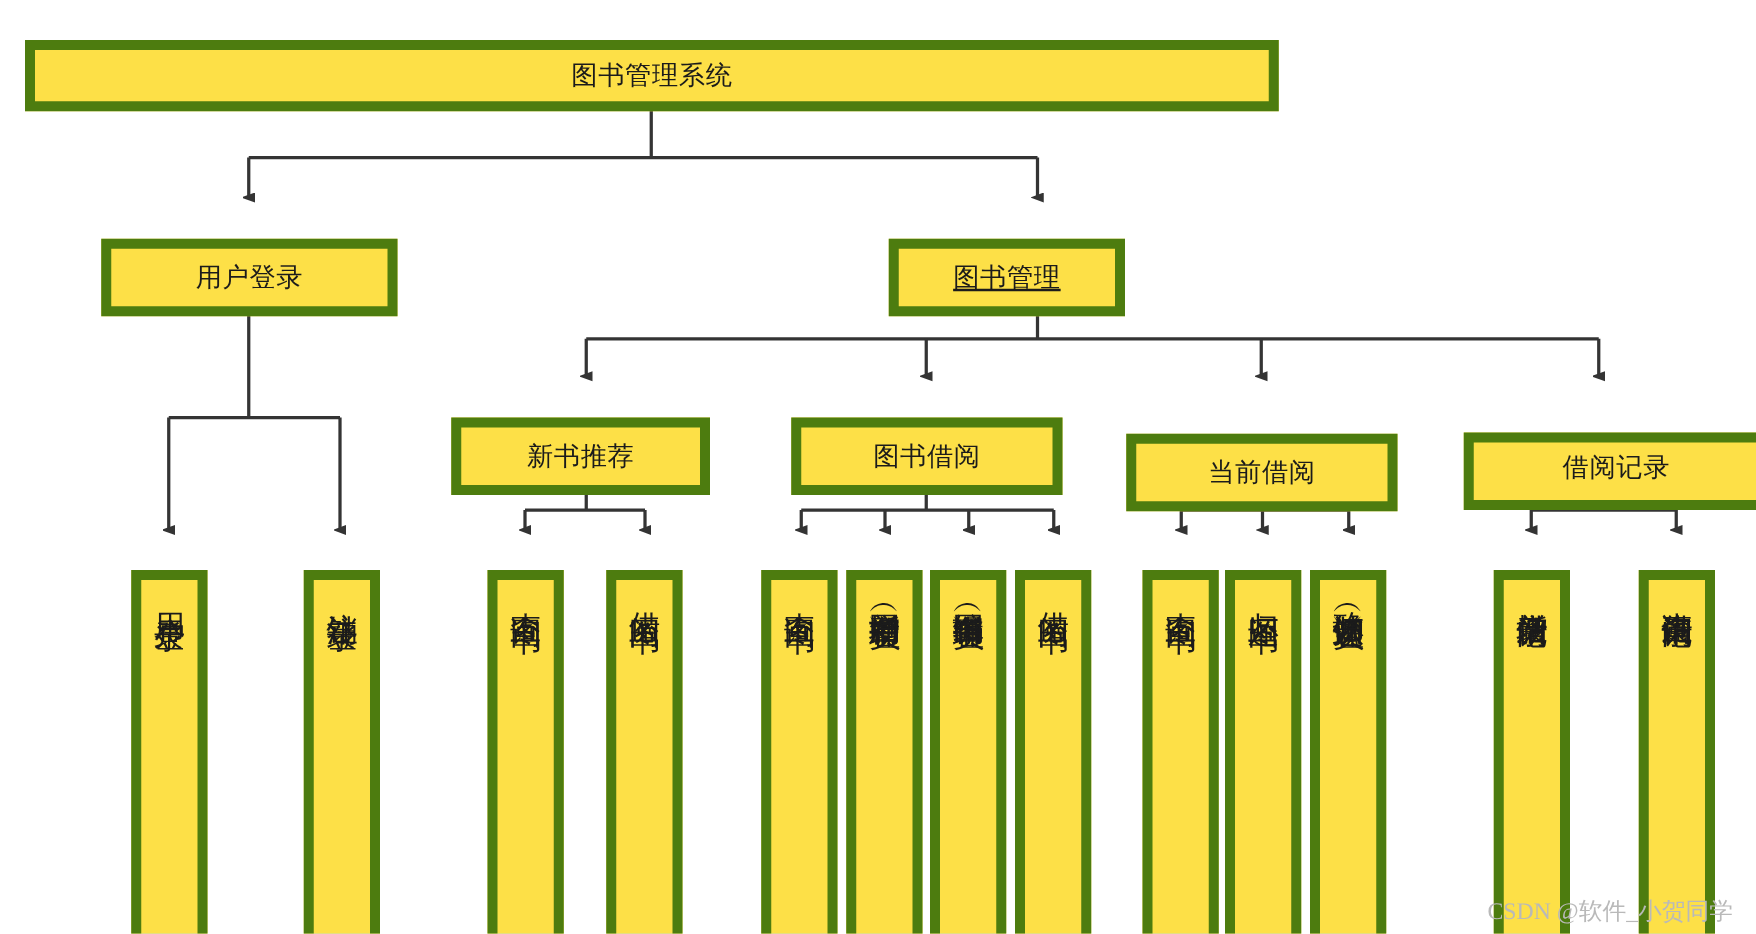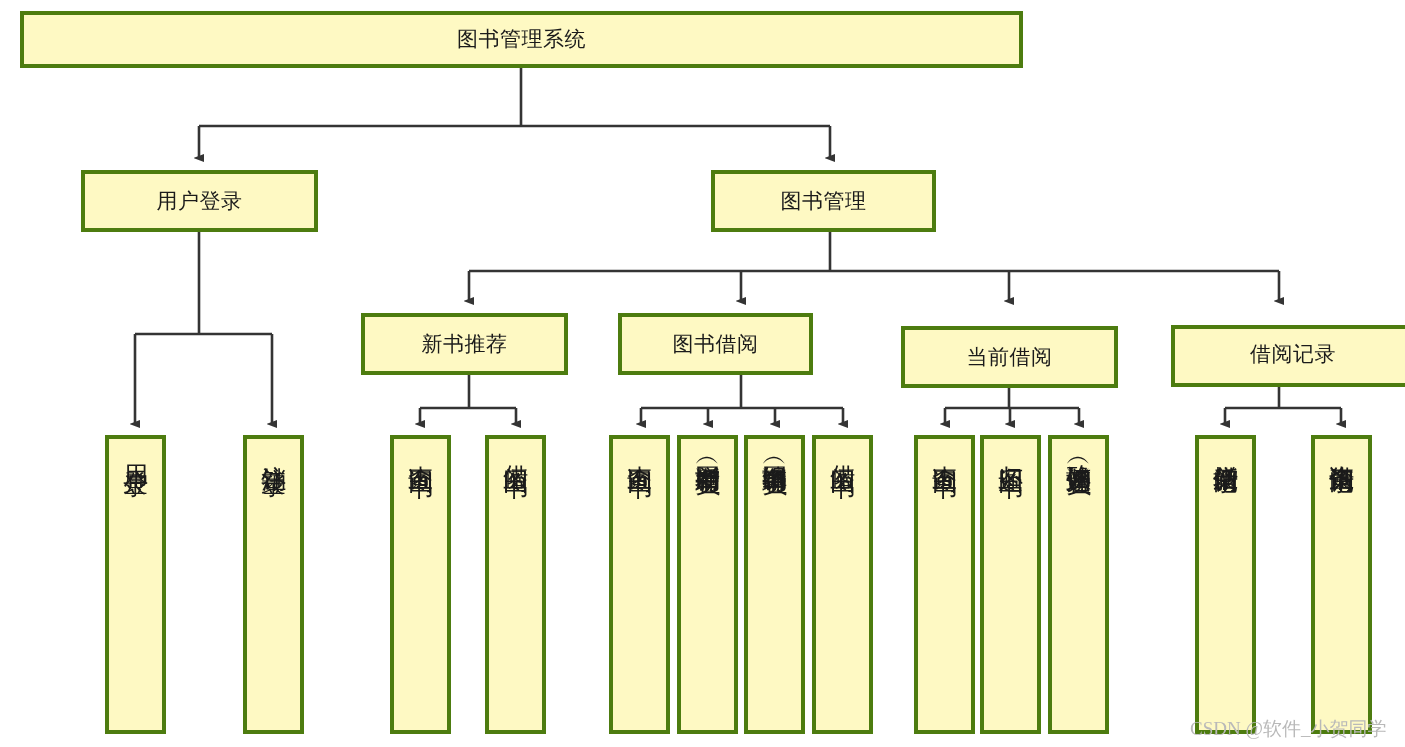--- a/index.html
+++ b/index.html
@@ -22,28 +22,29 @@
     position: absolute;
     left: 0;
     top: 0;
     width: 1405px;
     height: 747px;
     pointer-events: none;
   }
   .node {
     position: absolute;
     box-sizing: border-box;
-    background: #fef9c3;
-    border: 4px solid #4d7c0f;
+    background: #fde047;
+    border: 8px solid #4d7c0f;
     display: flex;
     align-items: center;
     justify-content: center;
     color: #1b1b1b;
     line-height: 1.18;
     z-index: 2;
+    margin-top: 21px;
   }
   .node .lbl {
     display: block;
     text-align: center;
     white-space: nowrap;
   }
   
   .node.h .lbl {
     font-size: 21px;
     letter-spacing: 0.5px;
@@ -136,28 +137,28 @@
     </g>
   </svg>
 
   <div class="node root h" style="left:20px; top:11px; width:1003px; height:57px;">
     <span class="lbl">图书管理系统</span>
   </div>
 
   <div class="node h" style="left:81px; top:170px; width:237px; height:62px;">
     <span class="lbl">用户登录</span>
   </div>
-  <div class="node h" style="left:711px; top:170px; width:225px; height:62px;">
+  <div class="node h" style="left:711px; top:170px; width:189px; height:62px;text-decoration:underline;">
     <span class="lbl">图书管理</span>
   </div>
 
   <div class="node h" style="left:361px; top:313px; width:207px; height:62px;">
     <span class="lbl">新书推荐</span>
   </div>
-  <div class="node h" style="left:618px; top:313px; width:195px; height:62px;">
+  <div class="node h" style="left:633px; top:313px; width:217px; height:62px;">
     <span class="lbl">图书借阅</span>
   </div>
   <div class="node h" style="left:901px; top:326px; width:217px; height:62px;">
     <span class="lbl">当前借阅</span>
   </div>
   <div class="node h" style="left:1171px; top:325px; width:244px; height:62px;font-family:Liberation Mono, monospace;">
     <span class="lbl">借阅记录</span>
   </div>
 
   <div class="node v" style="left:105px; top:435px; width:61px; height:299px;">

